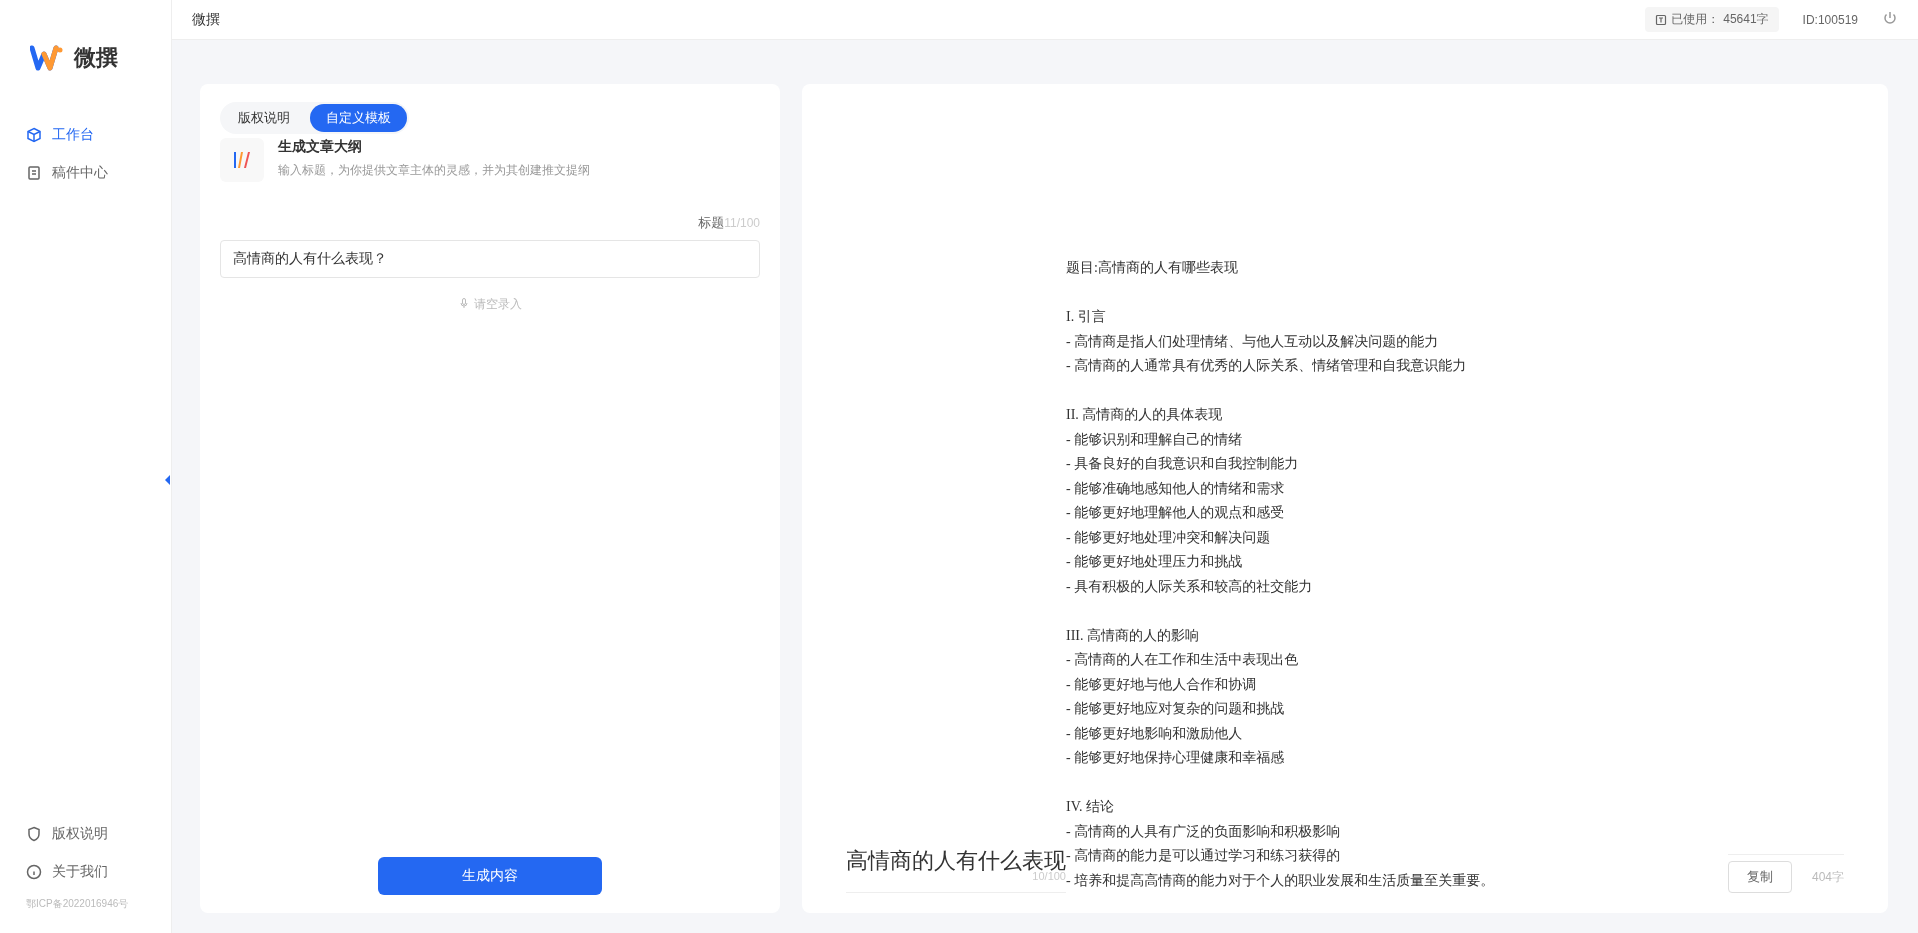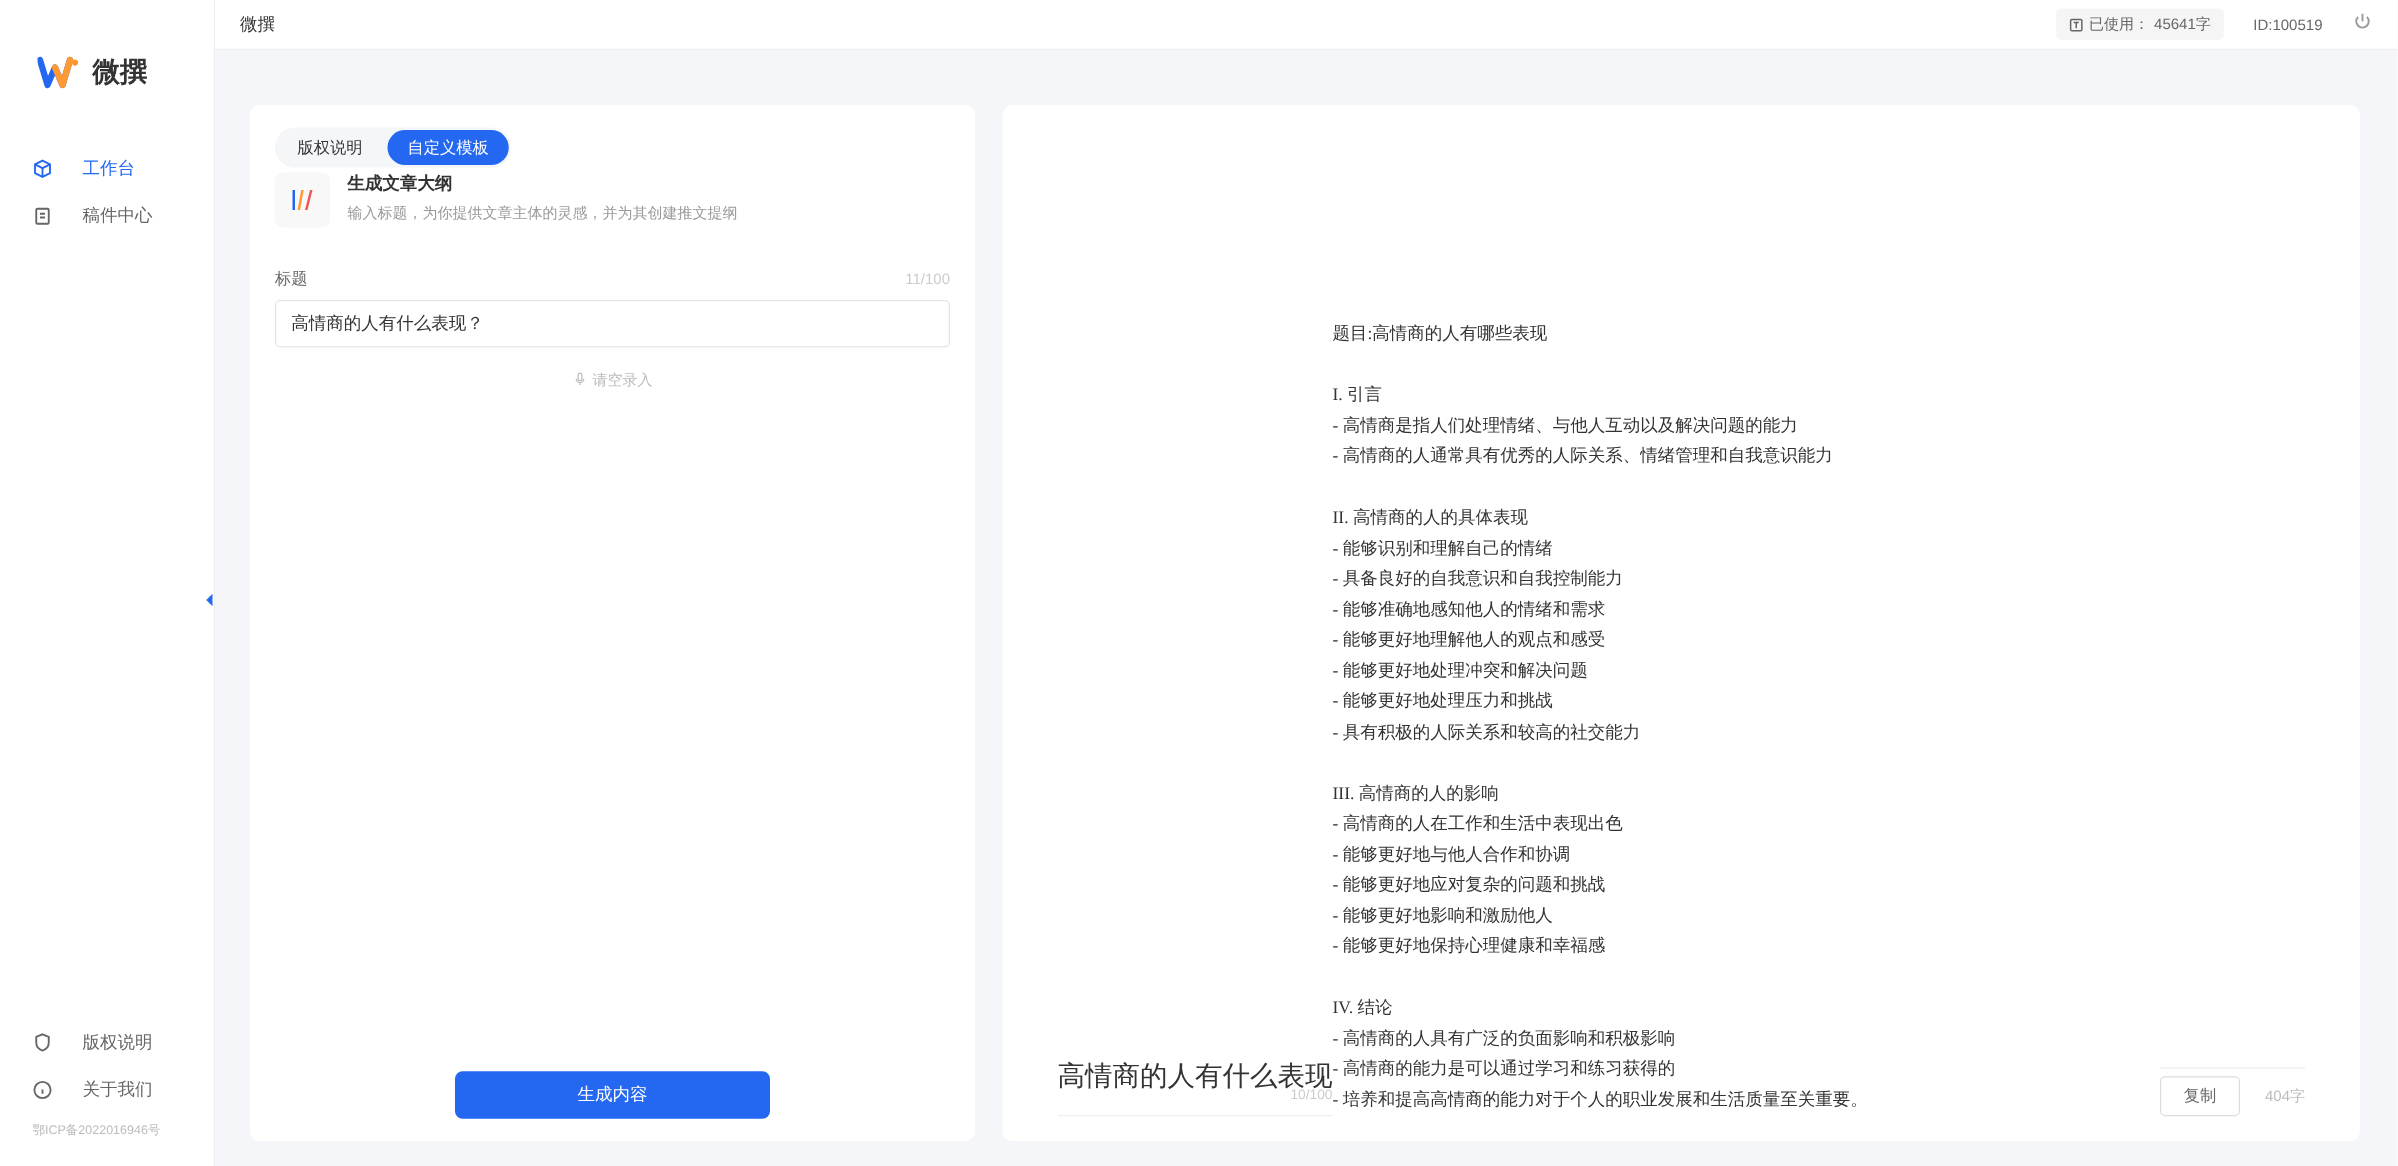--- a/index.html
+++ b/index.html
@@ -90,21 +90,21 @@
     .nav-items {
       flex: 1;
     }
     .nav-item {
       display: flex;
       align-items: center;
       padding: 10px 26px;
       font-size: 14px;
       color: #666;
       cursor: pointer;
-      gap: 24px;
+      gap: 10px;
     }
     .nav-item.active {
       color: #2468f2;
     }
     .nav-item .icon {
       width: 16px;
       height: 16px;
       display: inline-flex;
       align-items: center;
       justify-content: center;
@@ -198,21 +198,21 @@
       font-size: 12px;
       color: #999;
       margin-top: 6px;
     }
     
     .form-section {
       margin-top: 28px;
     }
     .form-label-row {
       display: flex;
-      justify-content: space-between;
+      justify-content: flex-end;
       align-items: center;
       margin-bottom: 8px;
     }
     .form-label {
       font-size: 13px;
       color: #666;
     }
     .char-count {
       font-size: 12px;
       color: #ccc;
@@ -237,21 +237,21 @@
       cursor: pointer;
     }
     
     .left-panel-footer {
       margin-top: auto;
       display: flex;
       justify-content: center;
       padding-top: 20px;
     }
     .generate-btn {
-      width: 252px;
+      width: 224px;
       padding: 10px 0;
       background: #2468f2;
       color: #fff;
       border: none;
       border-radius: 6px;
       font-size: 14px;
       cursor: pointer;
     }
     
     .right-panel {

